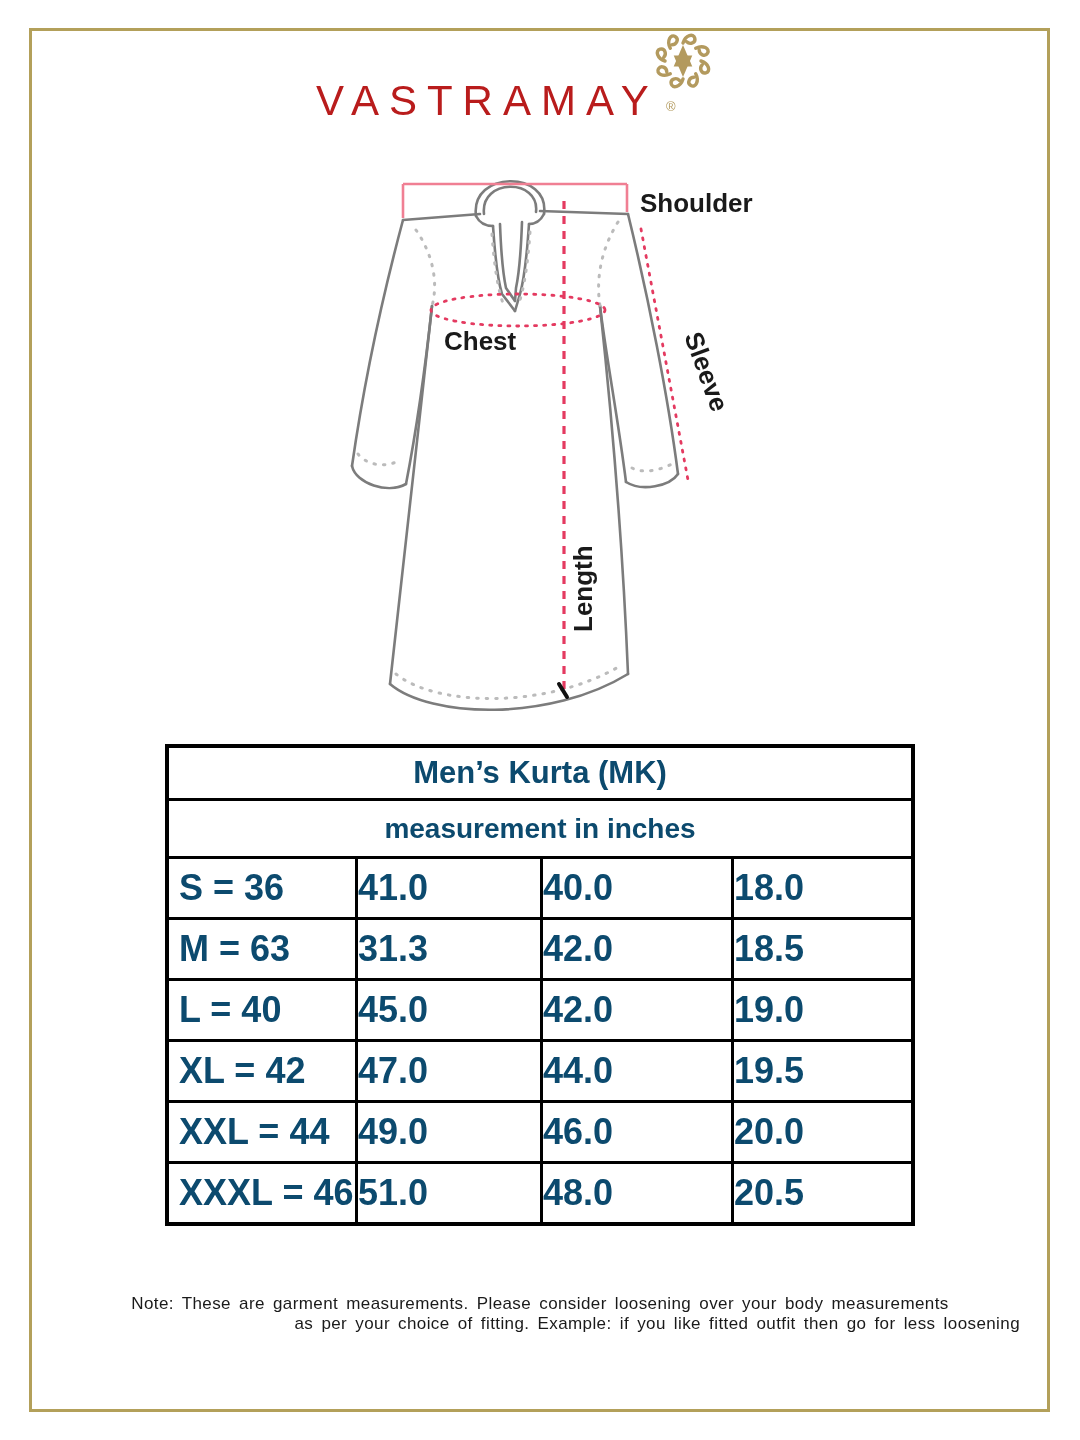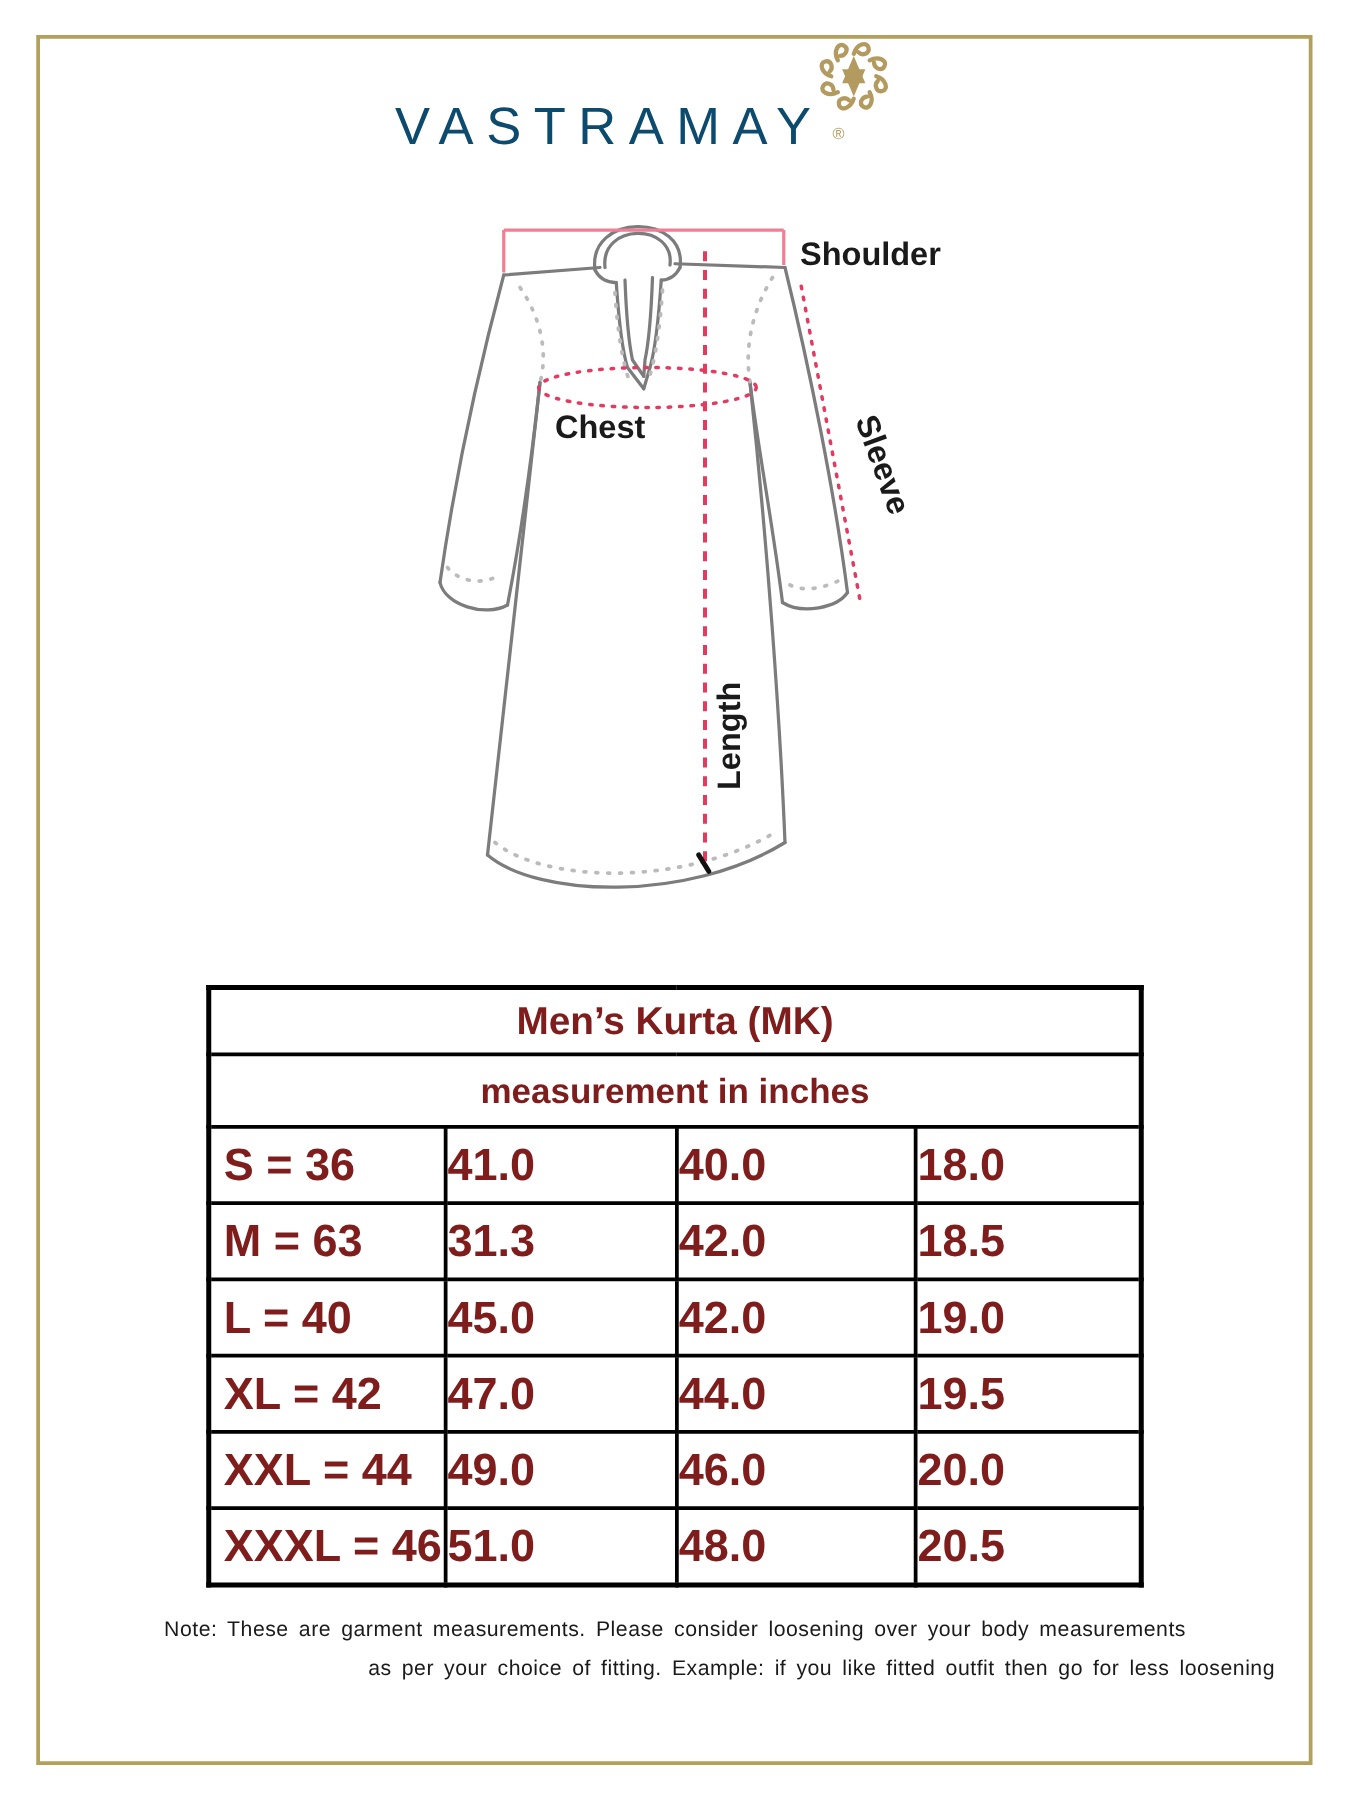--- a/index.html
+++ b/index.html
@@ -7,52 +7,51 @@
     position:relative;width:1080px;height:1440px;background:#ffffff;
     font-family:"Liberation Sans",sans-serif;overflow:hidden;
   }
   .frame{
     position:absolute;left:29px;top:28px;right:30px;bottom:28px;
     border:3px solid #b3a05a;pointer-events:none;
   }
   
   .logo-text{
     position:absolute;left:316px;top:80px;line-height:1;
-    font-size:42px;letter-spacing:10px;color:#0c4a6e;white-space:nowrap;
+    font-size:42px;letter-spacing:10px;color:#b91c1c;white-space:nowrap;
   }
   .logo-reg{
     position:absolute;left:666px;top:100px;font-size:13px;color:#b39a5e;line-height:1;
   }
   .emblem{position:absolute;left:652px;top:30px;}
   
   .diagram{position:absolute;left:330px;top:156px;width:440px;height:590px;}
   .diagram svg{display:block;}
   
   .size-table{
     position:absolute;left:165px;top:744px;width:750px;
-    border-collapse:collapse;table-layout:fixed;color:#7f1d1d;
+    border-collapse:collapse;table-layout:fixed;color:#0c4a6e;
     border:4px solid #000;
-    margin-top:44px;
   }
   .size-table th,.size-table td{border:3px solid #000;padding:0;}
   .t-title th{height:50px;font-size:31px;font-weight:bold;text-align:center;}
   .t-sub th{height:55px;font-size:28px;font-weight:bold;text-align:center;}
   .t-head th{height:58px;font-size:37px;font-weight:bold;text-align:center;}
   .size-table tbody td{
     height:58px;font-size:36px;font-weight:bold;text-align:left;vertical-align:middle;
   }
   .size-table tbody td.size-col{text-align:left;padding-left:10px;letter-spacing:0px;}
   .col-size{width:25.4%}.col-chest{width:24.8%}.col-length{width:25.6%}.col-shoulder{width:24.2%}
   
   .note{
     position:absolute;left:60px;top:1294px;width:960px;
     font-size:17px;color:#1a1a1a;letter-spacing:0.4px;word-spacing:3px;
   }
   .note .l1{text-align:center;white-space:nowrap;}
-  .note .l2{text-align:right;white-space:nowrap;margin-top:11px;}
+  .note .l2{text-align:right;white-space:nowrap;}
 </style>
 </head>
 <body>
 
 <div class="page">
 
   <div class="frame"></div>
 
   <div class="logo-text">VASTRAMAY</div>
   <div class="logo-reg">®</div>

